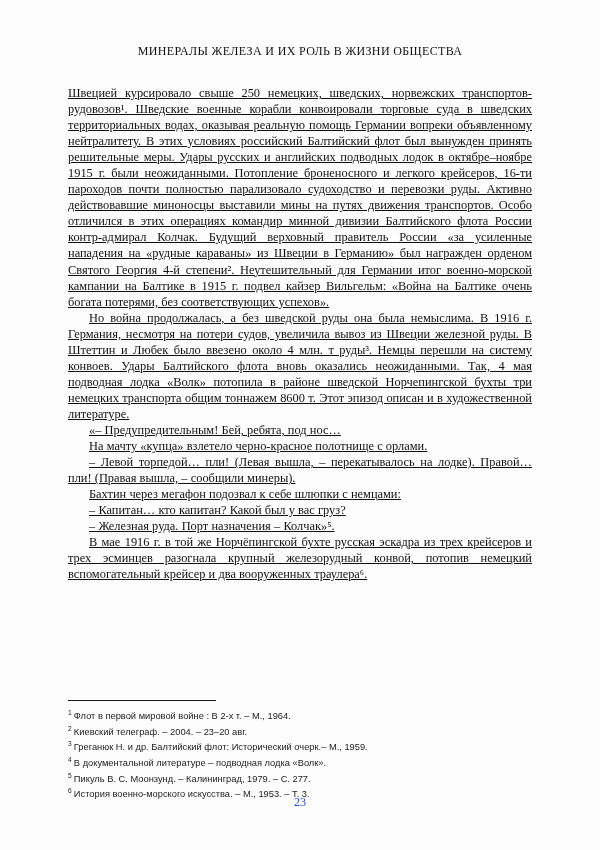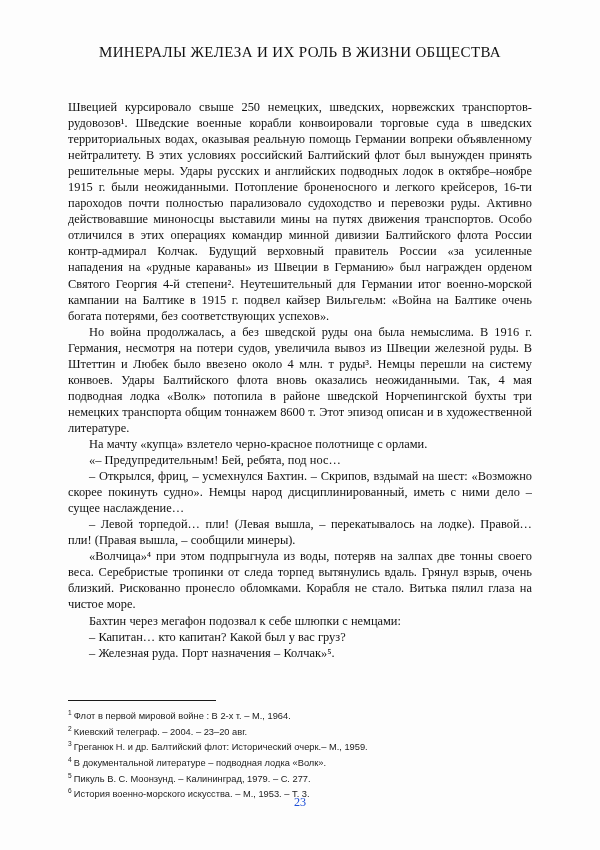--- a/index.html
+++ b/index.html
@@ -23,29 +23,30 @@
     box-sizing: border-box;
   }
   .content {
     position: absolute;
     left: 68px;
     top: 0;
     width: 464px;
   }
   .running-head {
     text-align: center;
-    font-size: 15px;
+    font-size: 12px;
     letter-spacing: 0.35px;
     margin-top: 44px;
     margin-bottom: 0;
     white-space: nowrap;
     font-weight: 400;
   }
   .body-text {
-    margin-top: 38px;
+    margin-top: 26px;
+    text-decoration: underline;
   }
   p.para {
     margin: 0;
     text-align: justify;
     text-justify: inter-word;
     font-size: 12.4px;
     line-height: 16.05px;
     text-indent: 21px;
     hyphens: manual;
     word-spacing: 0.1px;
@@ -99,28 +100,27 @@
 
 <div class="page">
 
   <div class="content">
 
     <h1 class="running-head">МИНЕРАЛЫ ЖЕЛЕЗА И ИХ РОЛЬ В ЖИЗНИ ОБЩЕСТВА</h1>
 
     <div class="body-text">
       <p class="para noindent">Швецией курсировало свыше 250 немецких, шведских, норвежских транспортов-рудовозов¹. Шведские военные корабли конвоировали торговые суда в шведских территориальных водах, оказывая реальную помощь Германии вопреки объявленному нейтралитету. В этих условиях российский Балтийский флот был вынужден принять решительные меры. Удары русских и английских подводных лодок в октябре–ноябре 1915 г. были неожиданными. Потопление броненосного и легкого крейсеров, 16-ти пароходов почти полностью парализовало судоходство и перевозки руды. Активно действовавшие миноносцы выставили мины на путях движения транспортов. Особо отличился в этих операциях командир минной дивизии Балтийского флота России контр-адмирал Колчак. Будущий верховный правитель России «за усиленные нападения на «рудные караваны» из Швеции в Германию» был награжден орденом Святого Георгия 4-й степени². Неутешительный для Германии итог военно-морской кампании на Балтике в 1915 г. подвел кайзер Вильгельм: «Война на Балтике очень богата потерями, без соответствующих успехов».</p>
       <p class="para">Но война продолжалась, а без шведской руды она была немыслима. В 1916 г. Германия, несмотря на потери судов, увеличила вывоз из Швеции железной руды. В Штеттин и Любек было ввезено около 4 млн. т руды³. Немцы перешли на систему конвоев. Удары Балтийского флота вновь оказались неожиданными. Так, 4 мая подводная лодка «Волк» потопила в районе шведской Норчепингской бухты три немецких транспорта общим тоннажем 8600 т. Этот эпизод описан и в художественной литературе.</p>
+      <p class="para">«– Предупредительным! Бей, ребята, под нос…</p>
       <p class="para">На мачту «купца» взлетело черно-красное полотнище с орлами.</p>
-      <p class="para">«– Предупредительным! Бей, ребята, под нос…</p>
-      <p class="para">– Открылся, фриц, – усмехнулся Бахтин. – Скрипов, вздымай на шест: «Возможно скорее покинуть судно». Немцы народ дисциплинированный, иметь с ними дело – сущее наслаждение…</p>
       <p class="para">– Левой торпедой… пли! (Левая вышла, – перекатывалось на лодке). Правой… пли! (Правая вышла, – сообщили минеры).</p>
-      <p class="para">«Волчица»⁴ при этом подпрыгнула из воды, потеряв на залпах две тонны своего веса. Серебристые тропинки от следа торпед вытянулись вдаль. Грянул взрыв, очень близкий. Рискованно пронесло обломками. Корабля не стало. Витька пялил глаза на чистое море.</p>
       <p class="para">Бахтин через мегафон подозвал к себе шлюпки с немцами:</p>
       <p class="para">– Капитан… кто капитан? Какой был у вас груз?</p>
       <p class="para">– Железная руда. Порт назначения – Колчак»⁵.</p>
+      <p class="para">В мае 1916 г. в той же Норчёпингской бухте русская эскадра из трех крейсеров и трех эсминцев разогнала крупный железорудный конвой, потопив немецкий вспомогательный крейсер и два вооруженных траулера⁶.</p>
     </div>
 
   </div>
 
   <div class="footnotes">
     <div class="fn-rule"></div>
     <ul class="fn-list">
       <li class="fn-item">
         <span class="fn-num">1</span><span>Флот в первой мировой войне : В 2-х т. – М., 1964.</span>
       </li>

